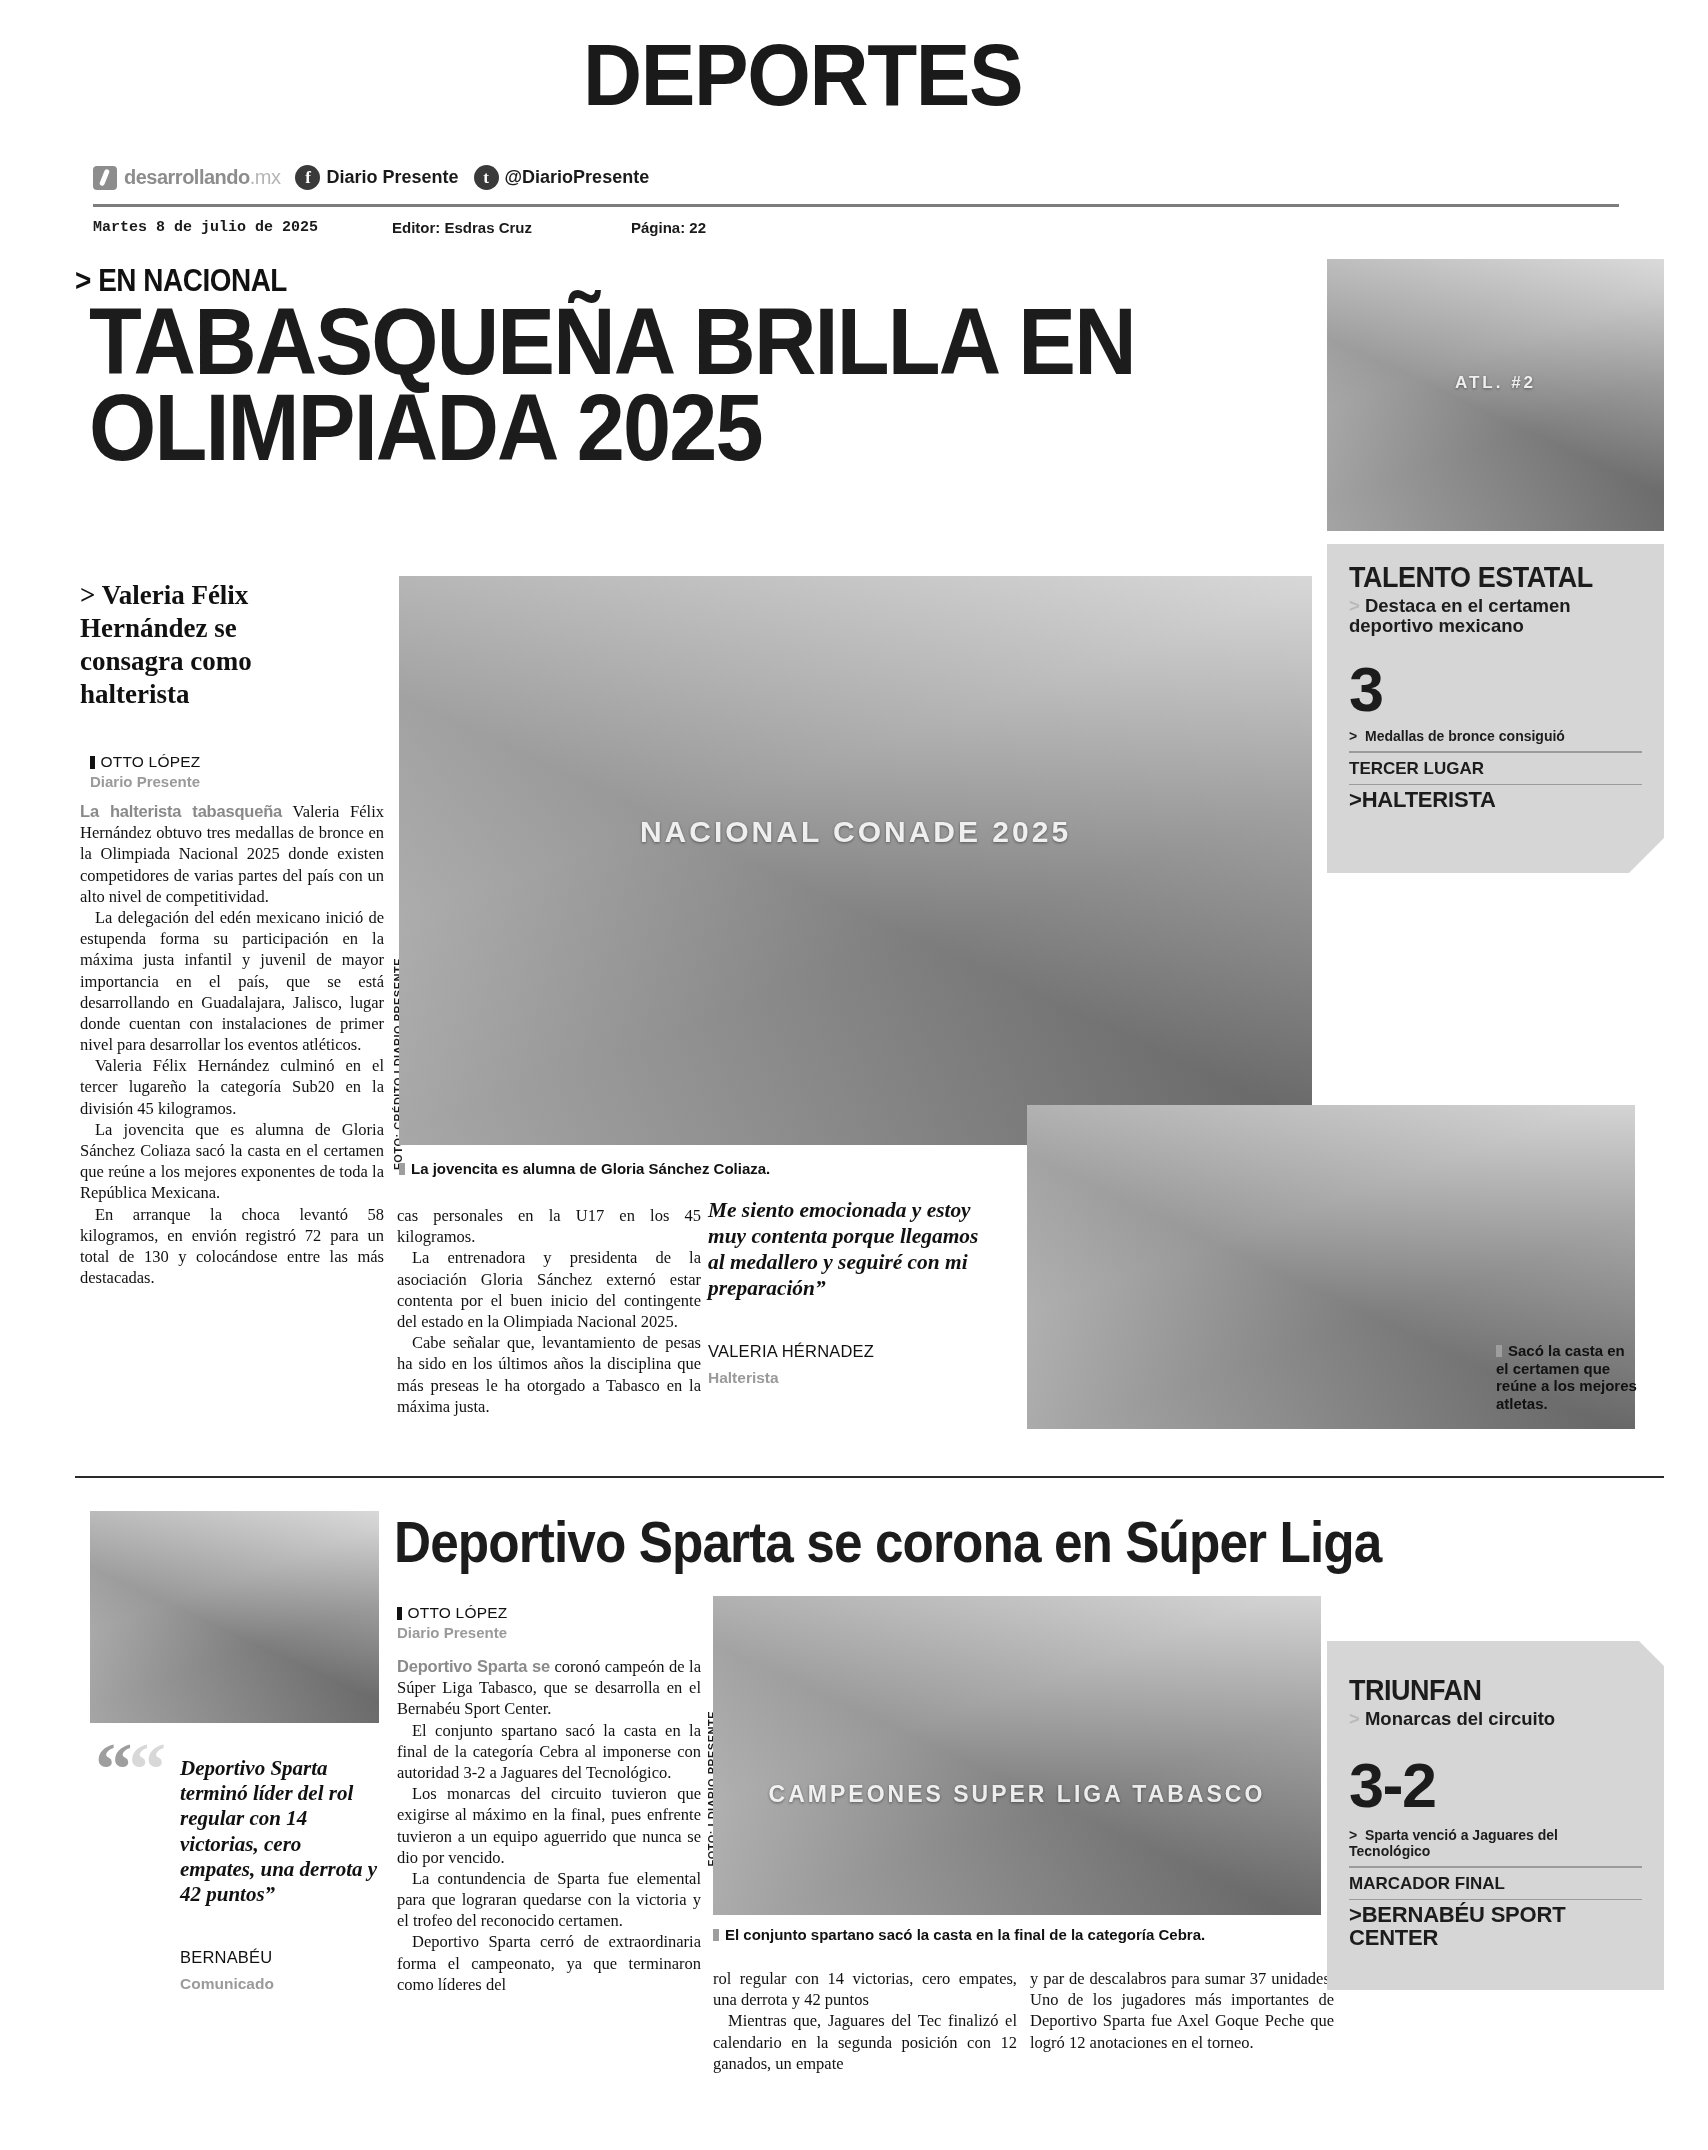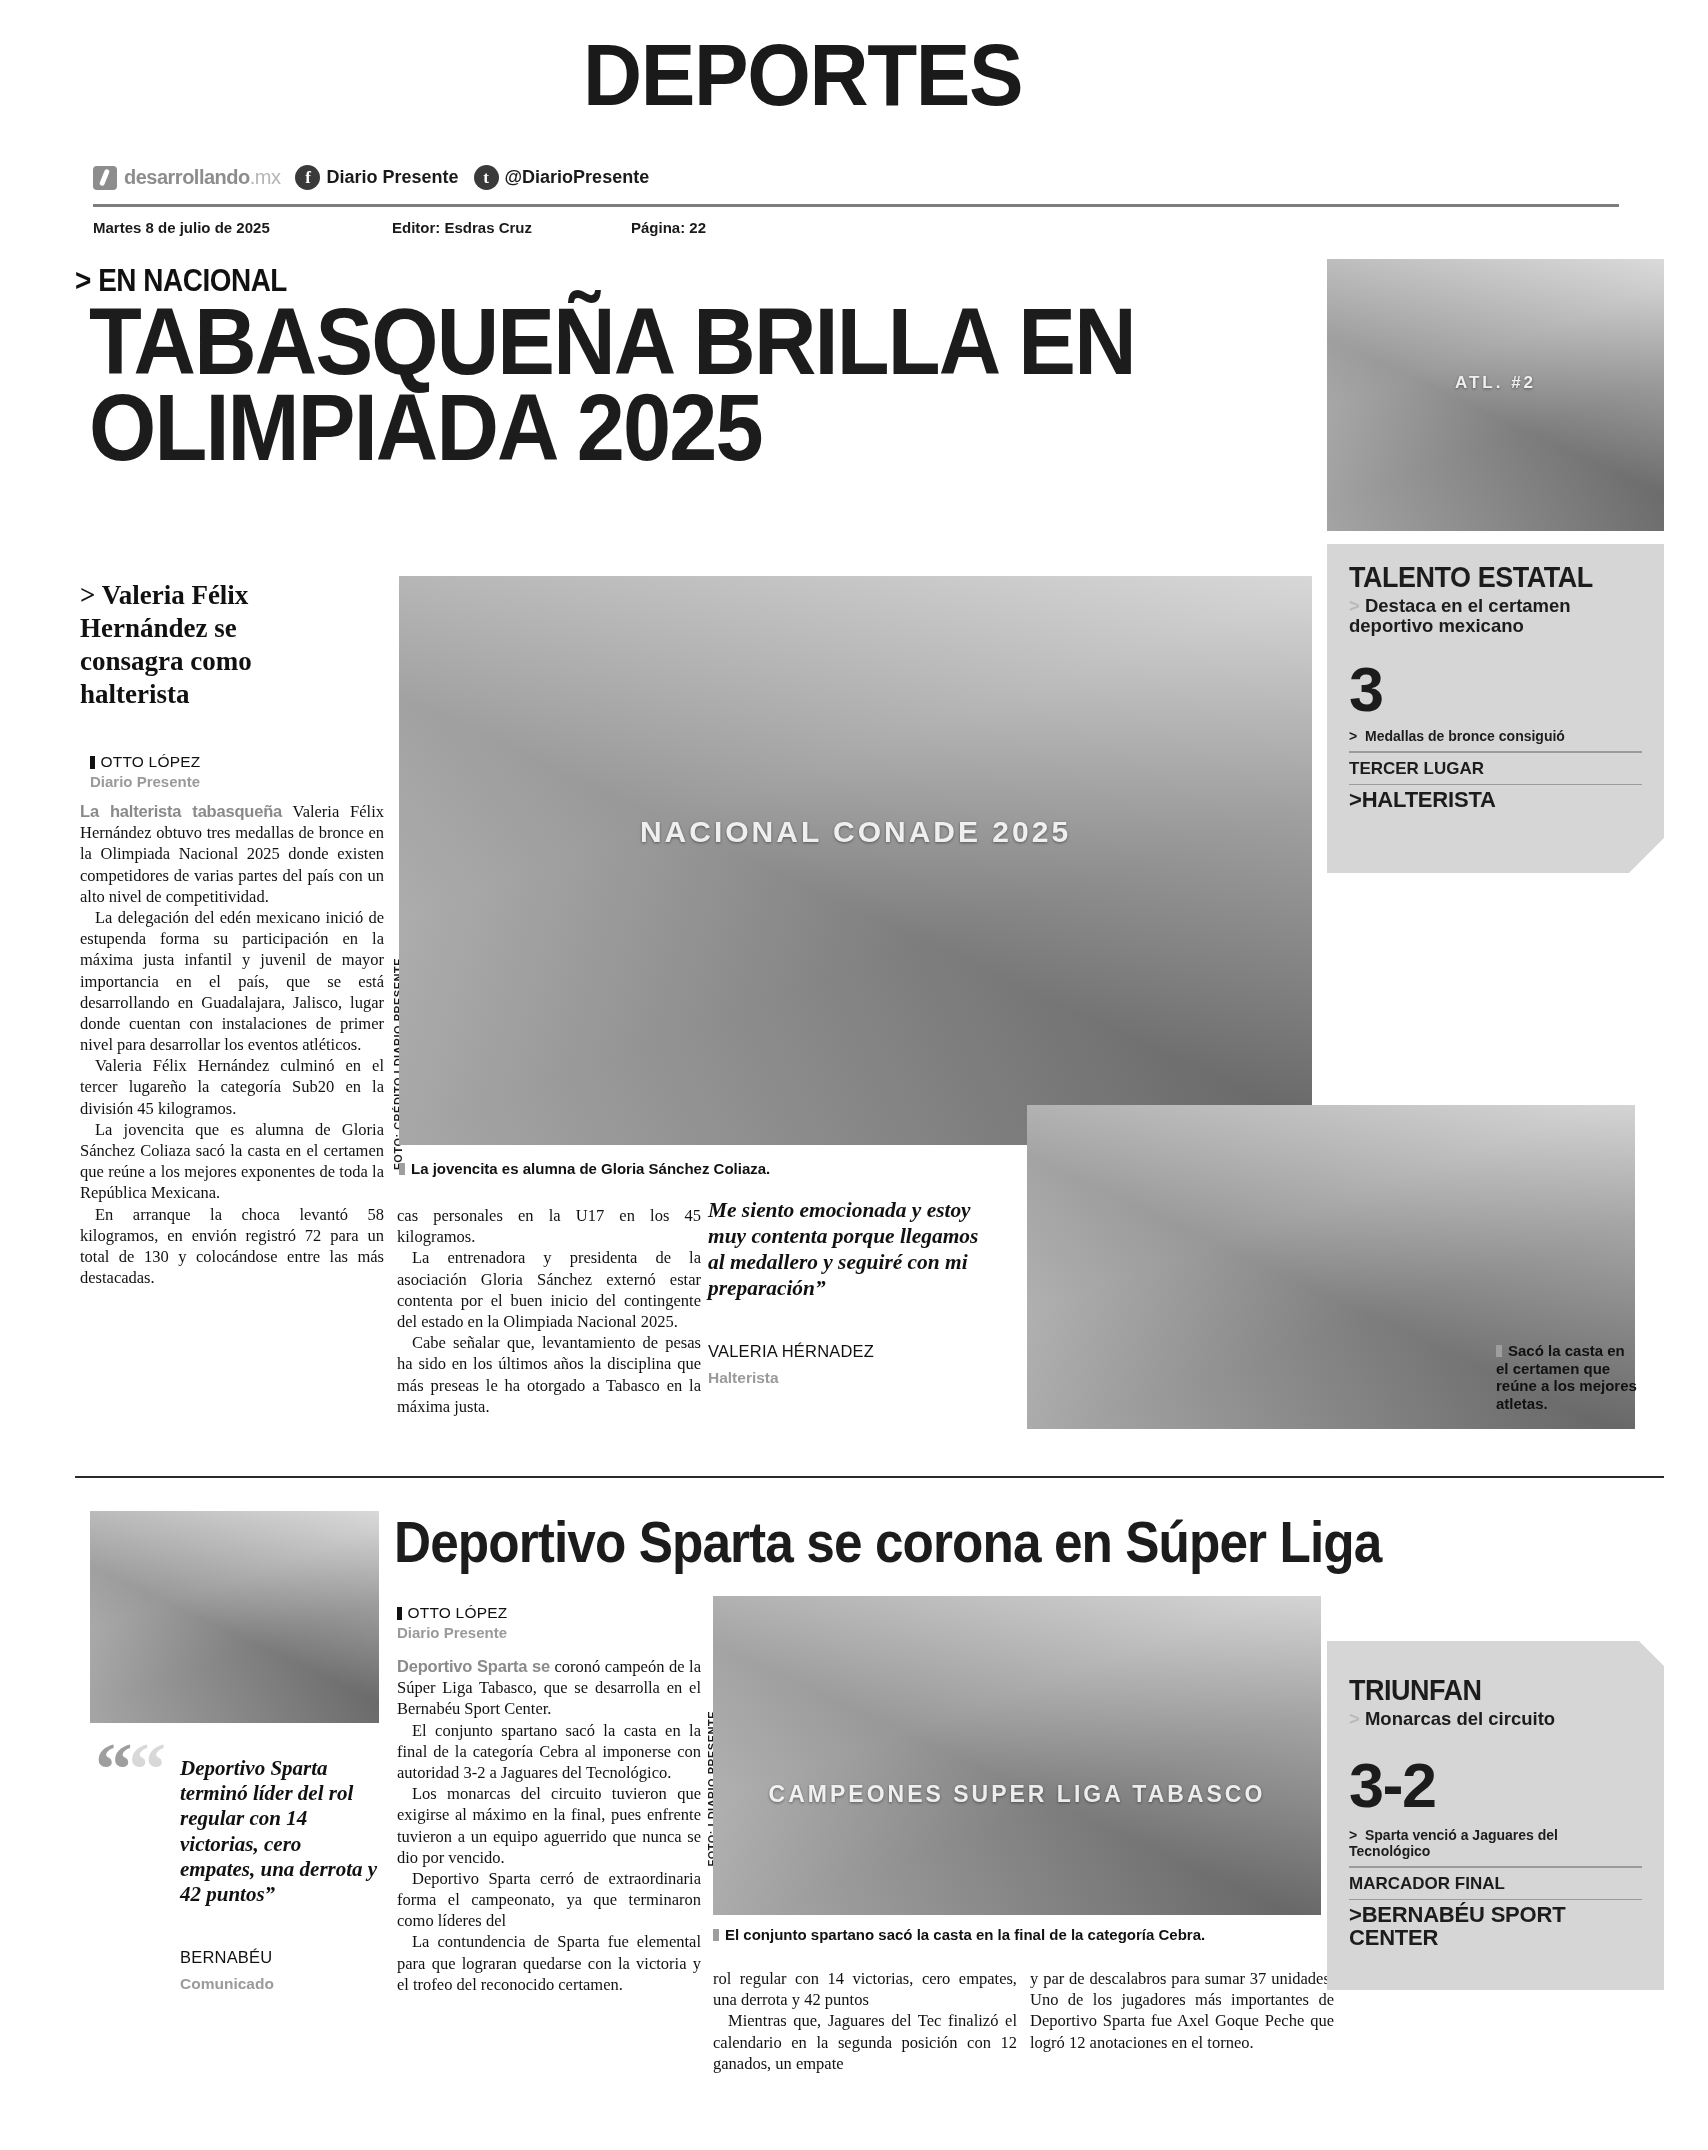--- a/index.html
+++ b/index.html
@@ -13,21 +13,21 @@
   .brand{display:flex;align-items:center;gap:7px;}
   .brand-mark{width:24px;height:24px;background:#8d8d8d;border-radius:4px;position:relative;}
   .brand-mark:after{content:"";position:absolute;left:9px;top:3.5px;width:5px;height:17px;background:#fff;border-radius:2.5px;transform:rotate(22deg);}
   .brand-txt{font-size:20px;font-weight:bold;color:#8d8d8d;letter-spacing:-0.5px;}
   .brand-txt .mx{font-weight:normal;color:#b5b5b5;}
   .soc{display:flex;align-items:center;gap:6px;}
   .soc-ico{width:25px;height:25px;border-radius:50%;background:#3a3a3a;color:#fff;font-size:17px;font-weight:bold;display:flex;align-items:center;justify-content:center;font-family:"Liberation Serif",serif;}
   .soc-txt{font-size:18px;font-weight:bold;color:#1a1a1a;}
   .rule-thick{position:absolute;left:93px;top:204px;width:1526px;height:2.5px;background:#7d7d7d;}
   .dateline{position:absolute;left:93px;top:219px;width:1526px;font-size:15px;font-weight:bold;color:#1a1a1a;display:flex;}
-  .dateline .d1{width:299px;}
+  .dateline .d1{width:299px;font-family:Liberation Mono, monospace;}
   .dateline .d2{width:239px;}
 
   
   .kicker{position:absolute;left:75px;top:263px;font-size:31px;font-weight:bold;color:#111;letter-spacing:-0.5px;transform:scaleX(.9);transform-origin:left top;}
   .headline{position:absolute;left:89px;top:299px;width:1257px;font-size:94px;font-weight:bold;line-height:.92;letter-spacing:-2px;color:#1c1c1c;transform:scaleX(.92);transform-origin:left top;}
 
   
   .subhead{position:absolute;left:80px;top:579px;width:259px;font-family:"Liberation Serif",serif;font-weight:bold;font-size:27px;line-height:1.22;color:#111;}
   .byline{position:absolute;left:90px;top:753px;width:259px;}
   .byline .nm{font-size:15.5px;font-weight:normal;letter-spacing:0.2px;color:#111;}
@@ -209,22 +209,22 @@
 
   <div class="byline" id="byline2">
     <div><span class="bm"></span><span class="nm">OTTO LÓPEZ</span></div>
     <div class="org">Diario Presente</div>
   </div>
 
   <div class="col" id="col3">
     <p><span class="lead">Deportivo Sparta se</span><span> coronó campeón de la Súper Liga Tabasco, que se desarrolla en el Bernabéu Sport Center.</span></p>
     <p>El conjunto spartano sacó la casta en la final de la categoría Cebra al imponerse con autoridad 3-2 a Jaguares del Tecnológico.</p>
     <p>Los monarcas del circuito tuvieron que exigirse al máximo en la final, pues enfrente tuvieron a un equipo aguerrido que nunca se dio por vencido.</p>
+    <p>La contundencia de Sparta fue elemental para que lograran quedarse con la victoria y el trofeo del reconocido certamen.</p>
     <p>Deportivo Sparta cerró de extraordinaria forma el campeonato, ya que terminaron como líderes del</p>
-    <p>La contundencia de Sparta fue elemental para que lograran quedarse con la victoria y el trofeo del reconocido certamen.</p>
   </div>
 
   <div class="col" id="col4">
     <p>rol regular con 14 victorias, cero empates, una derrota y 42 puntos</p>
     <p>Mientras que, Jaguares del Tec finalizó el calendario en la segunda posición con 12 ganados, un empate</p>
   </div>
 
   <div class="col" id="col5">
     <p>y par de descalabros para sumar 37 unidades. Uno de los jugadores más importantes de Deportivo Sparta fue Axel Goque Peche que logró 12 anotaciones en el torneo.</p>
   </div>

